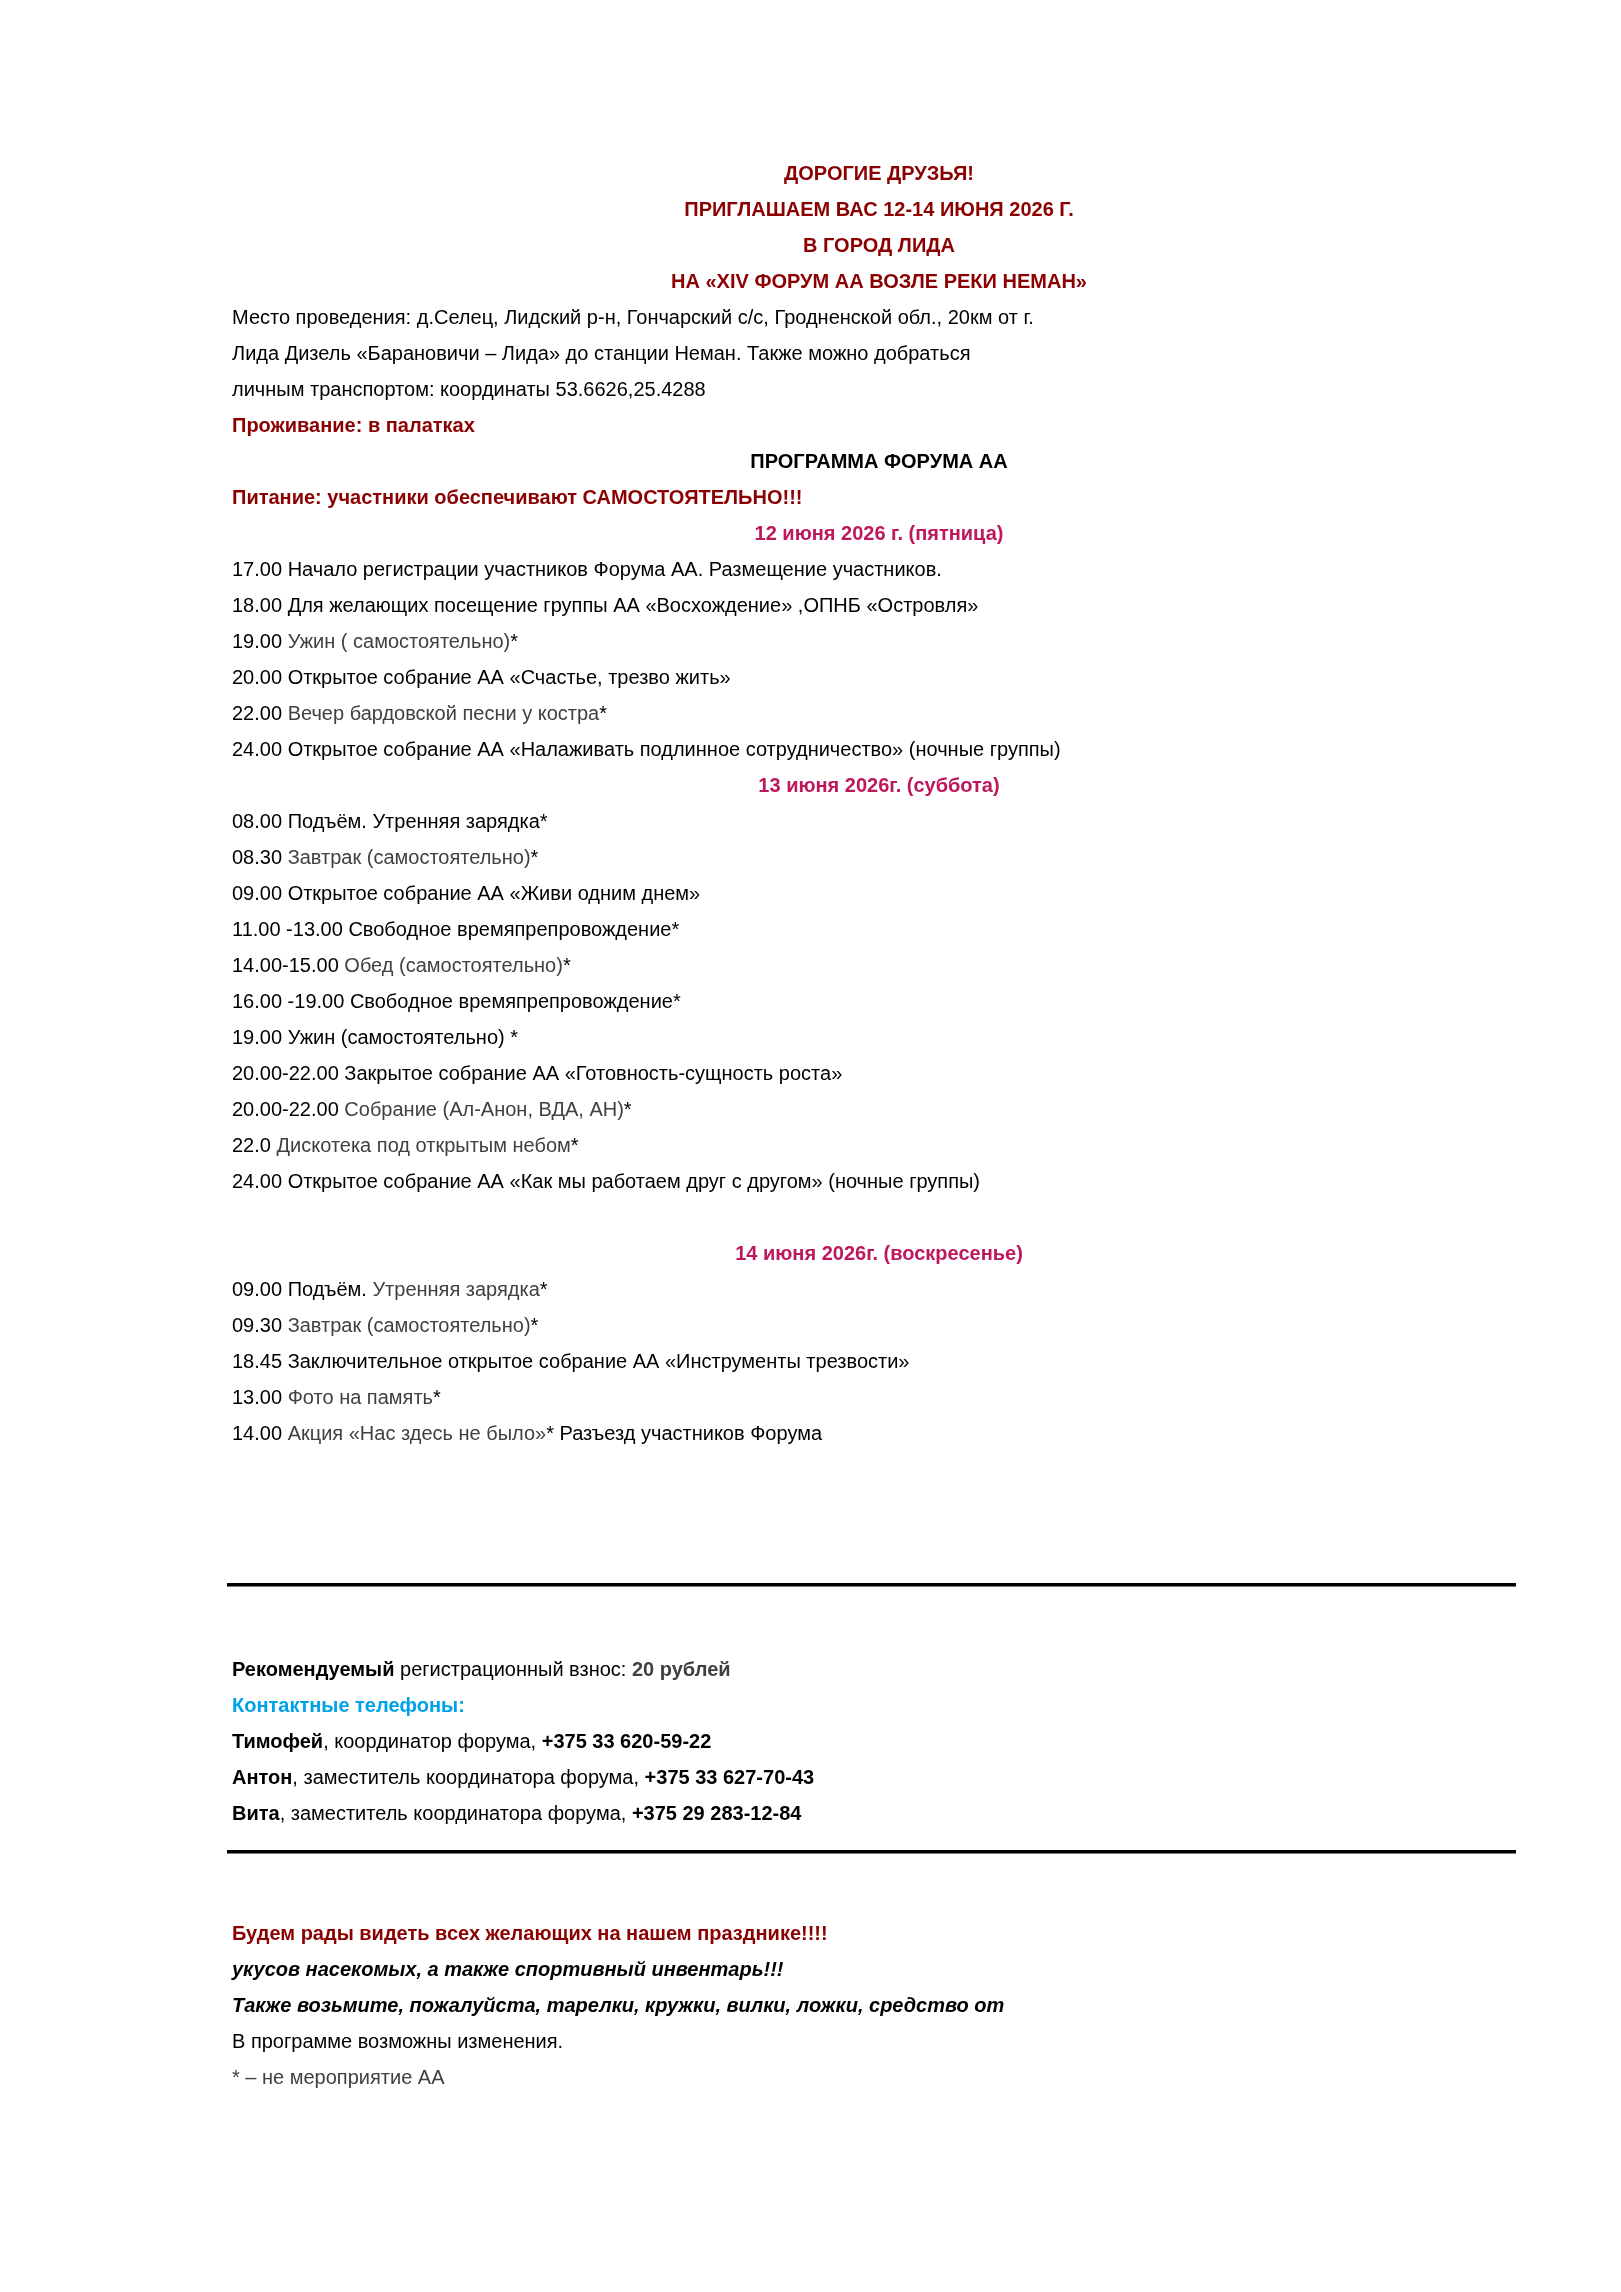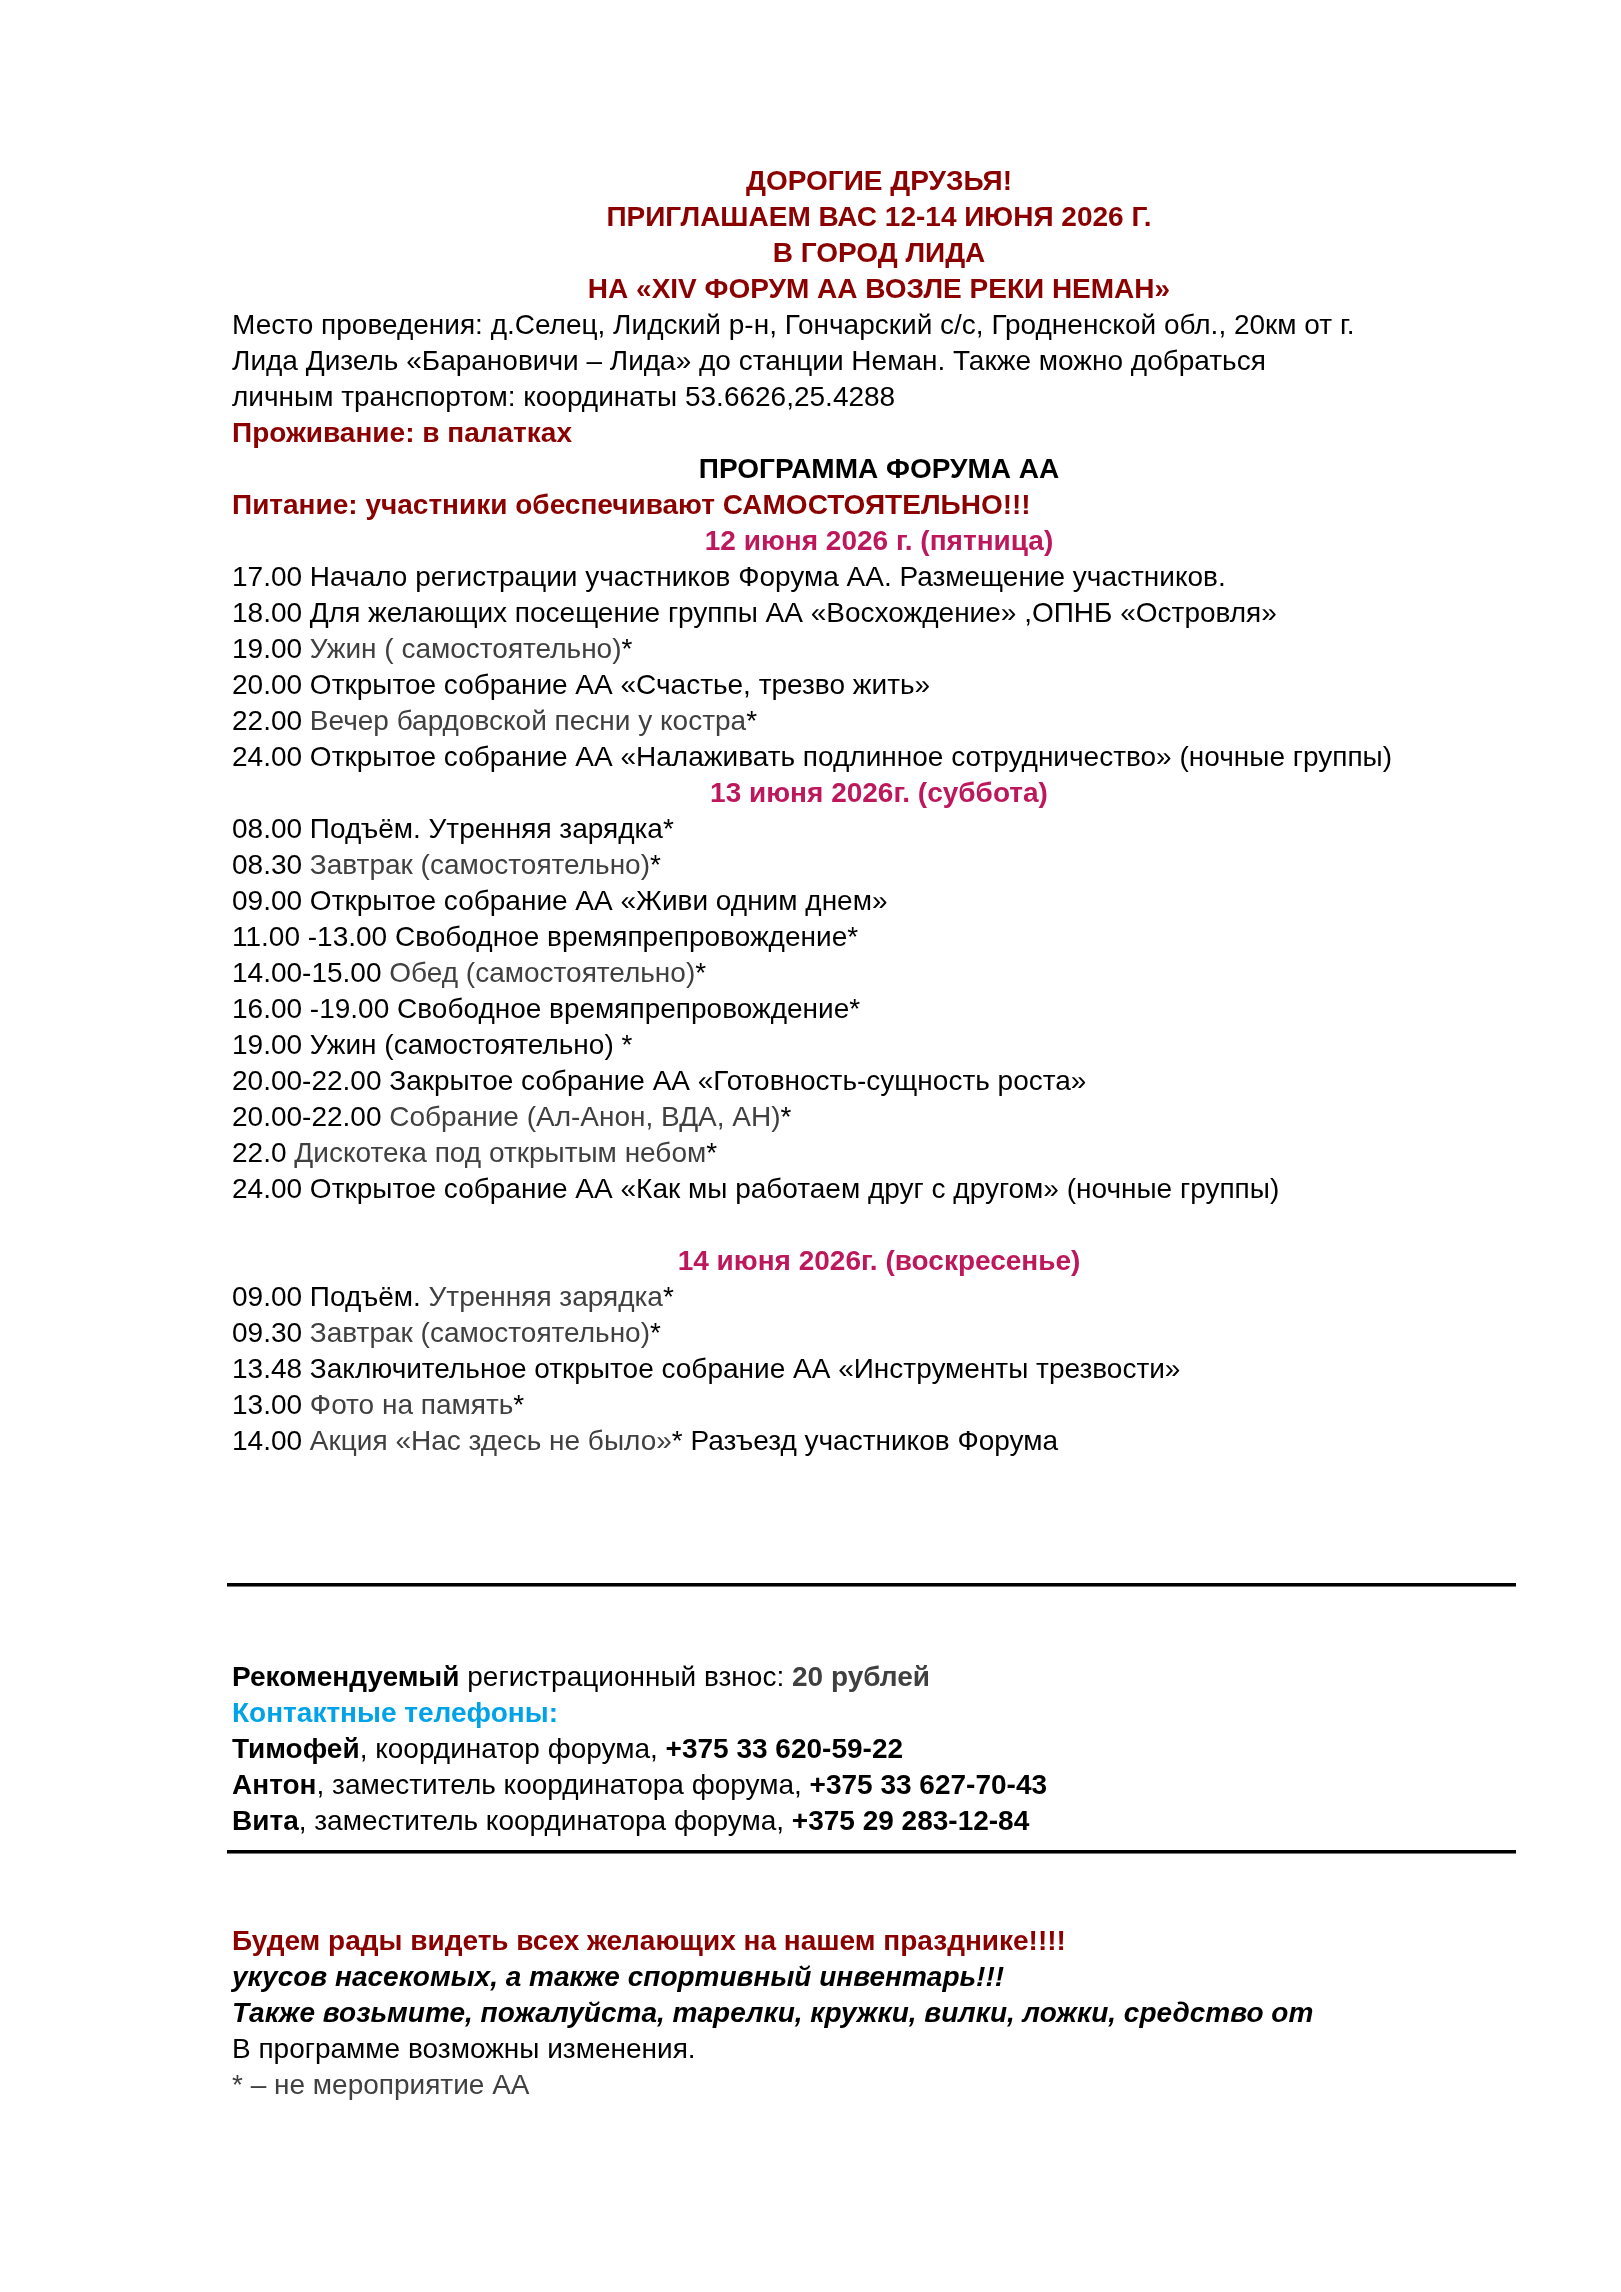--- a/index.html
+++ b/index.html
@@ -1,20 +1,20 @@
 <!DOCTYPE html>
 <html><head>
   <meta charset="utf-8">
   <style>
     html, body { margin: 0; padding: 0; background: #ffffff; }
     body { width: 1621px; height: 2293px; position: relative; overflow: hidden; }
     .page {
       position: absolute; left: 232px; top: 155px; width: 1294px;
       font-family: "Liberation Sans", sans-serif;
-      font-size: 28px; line-height: 36px; color: #000000; margin-top: 8px;
+      font-size: 20px; line-height: 36px; color: #000000;
     }
     .center { text-align: center; }
     .b { font-weight: bold; }
     .i { font-style: italic; }
     .maroon { color: #8b0000; }
     .blue { color: #be185d; }
     .red { color: #404040; }
     .sky { color: #00a2e8; }
     .line { white-space: nowrap; }
     .wrap { white-space: normal; }
@@ -76,21 +76,21 @@
       </div>
   </div>
 
   <div class="spacer-line"></div>
 
   <div>
     <div class="line center b blue">14 июня 2026г. (воскресенье)</div>
     <div id="day2">
         <div class="line wrap"><span>09.00</span> <span>Подъём.</span> <span class="red">Утренняя зарядка</span><span>*</span></div>
         <div class="line wrap"><span>09.30</span> <span class="red">Завтрак (самостоятельно)</span><span>*</span></div>
-        <div class="line wrap"><span>13.48</span> <span>Заключительное открытое собрание АА «Инструменты трезвости»</span></div>
+        <div class="line wrap"><span>18.45</span> <span>Заключительное открытое собрание АА «Инструменты трезвости»</span></div>
         <div class="line wrap"><span>13.00</span> <span class="red">Фото на память</span><span>*</span></div>
         <div class="line wrap"><span>14.00</span> <span class="red">Акция «Нас здесь не было»</span><span>* Разъезд участников Форума</span></div>
       </div>
   </div>
 
 </div>
 
 <div class="hr" style="left:227px; top:1583px;"></div>
 <div class="hr" style="left:227px; top:1850px;"></div>
 

